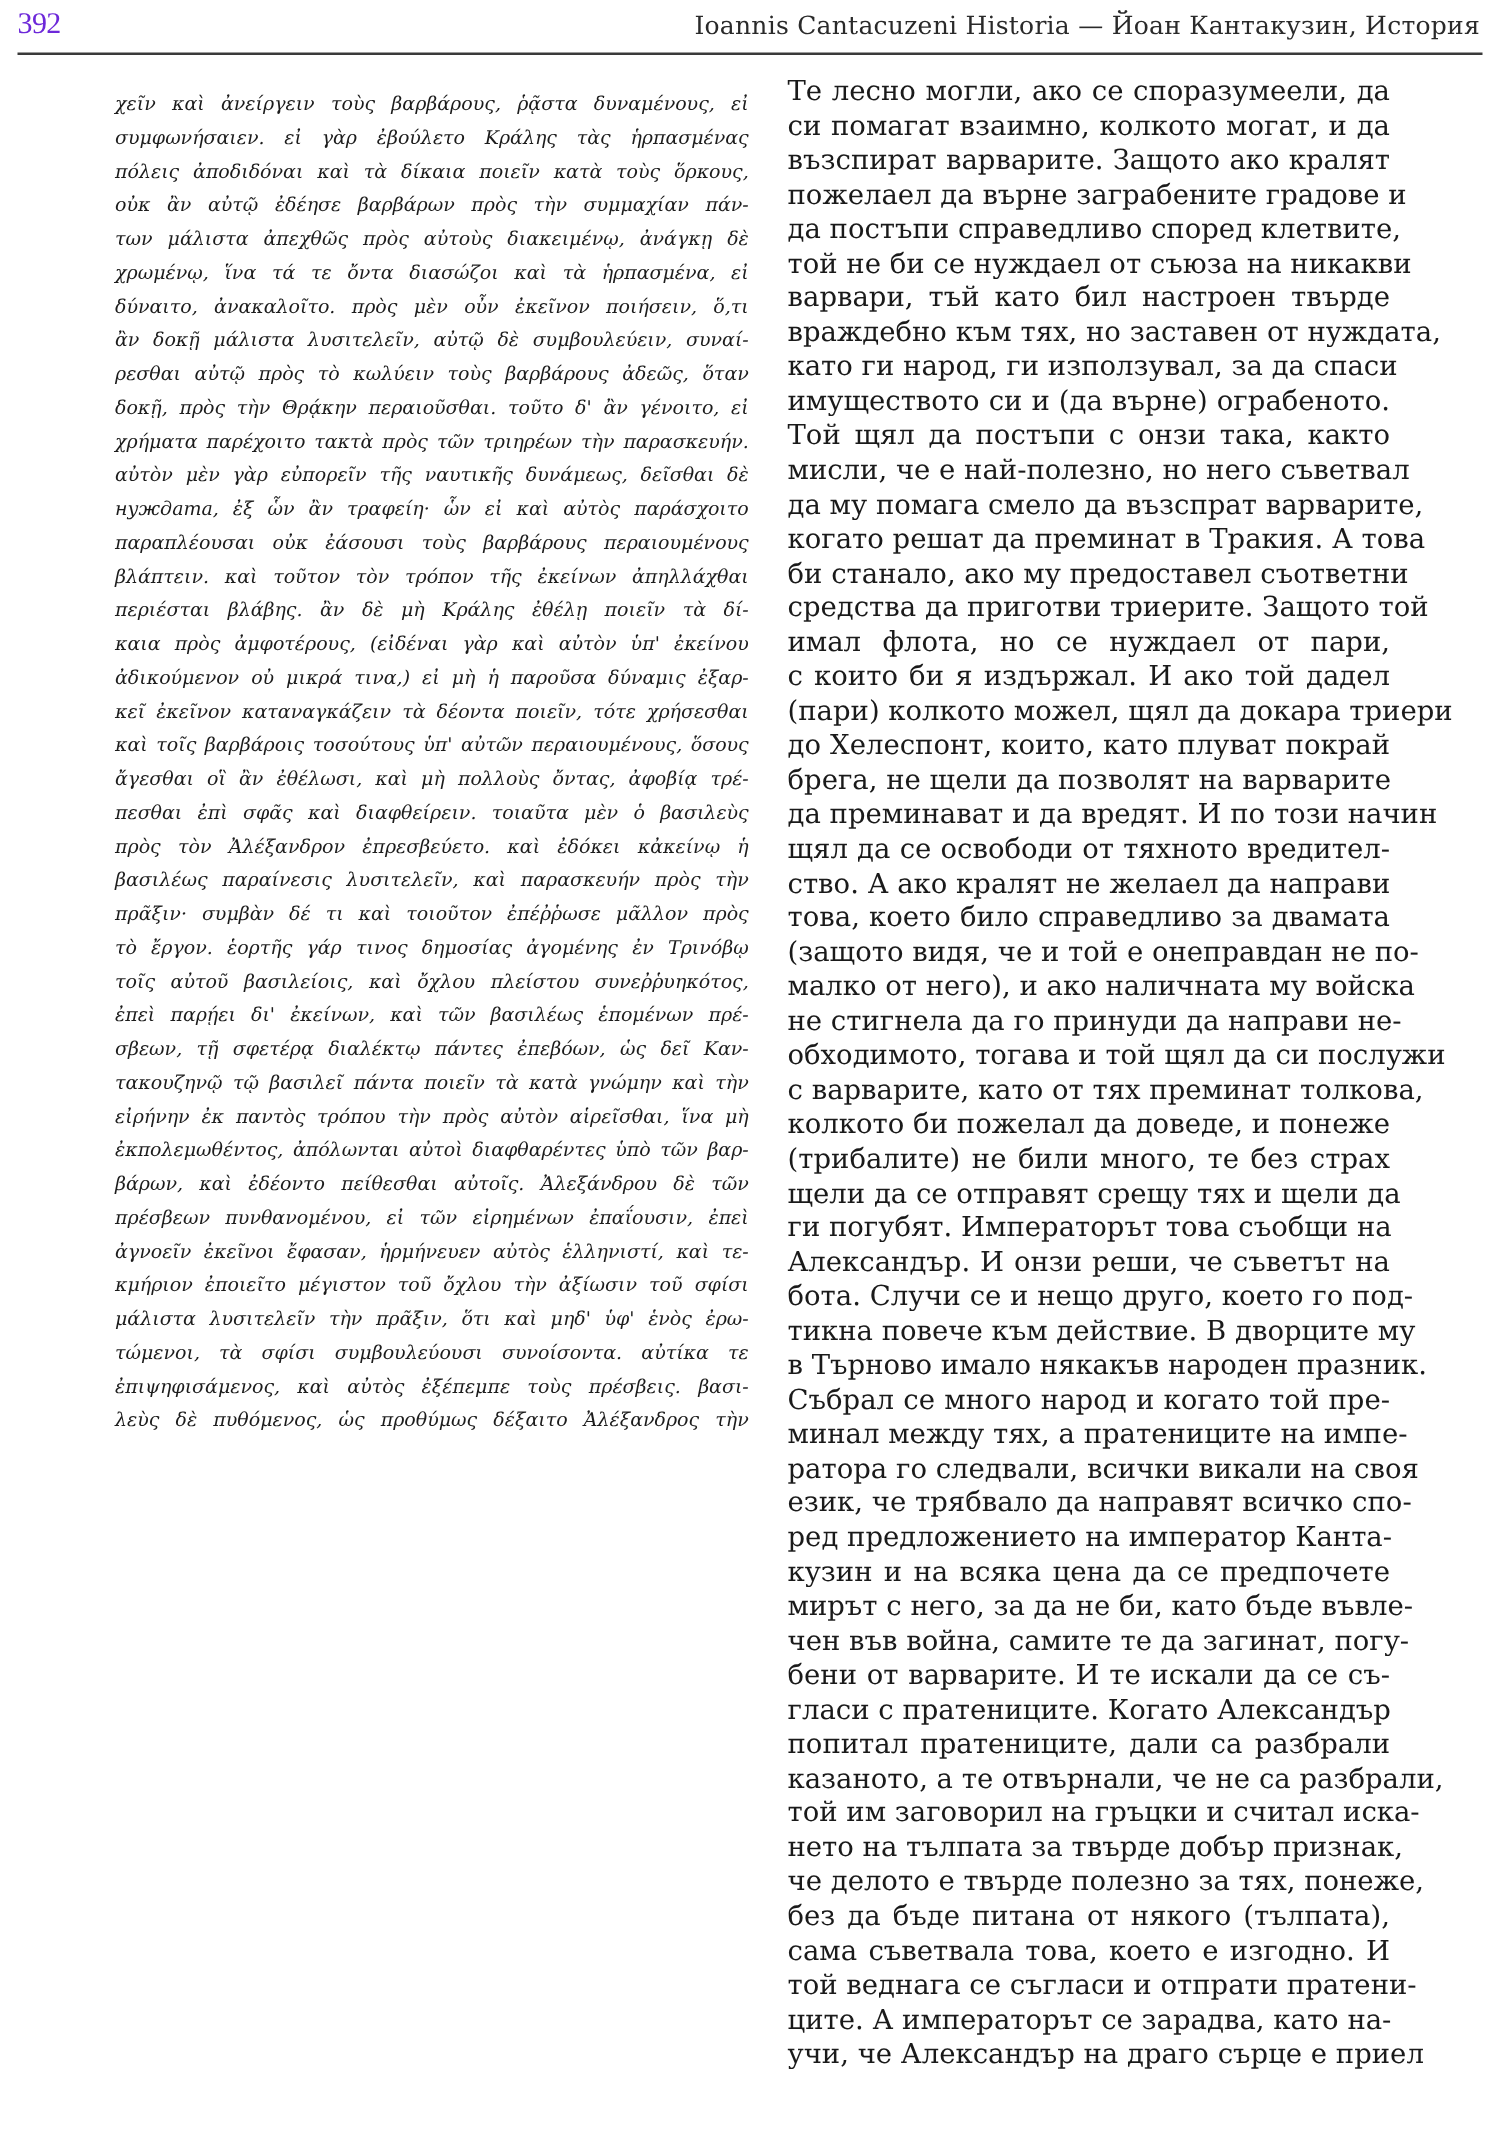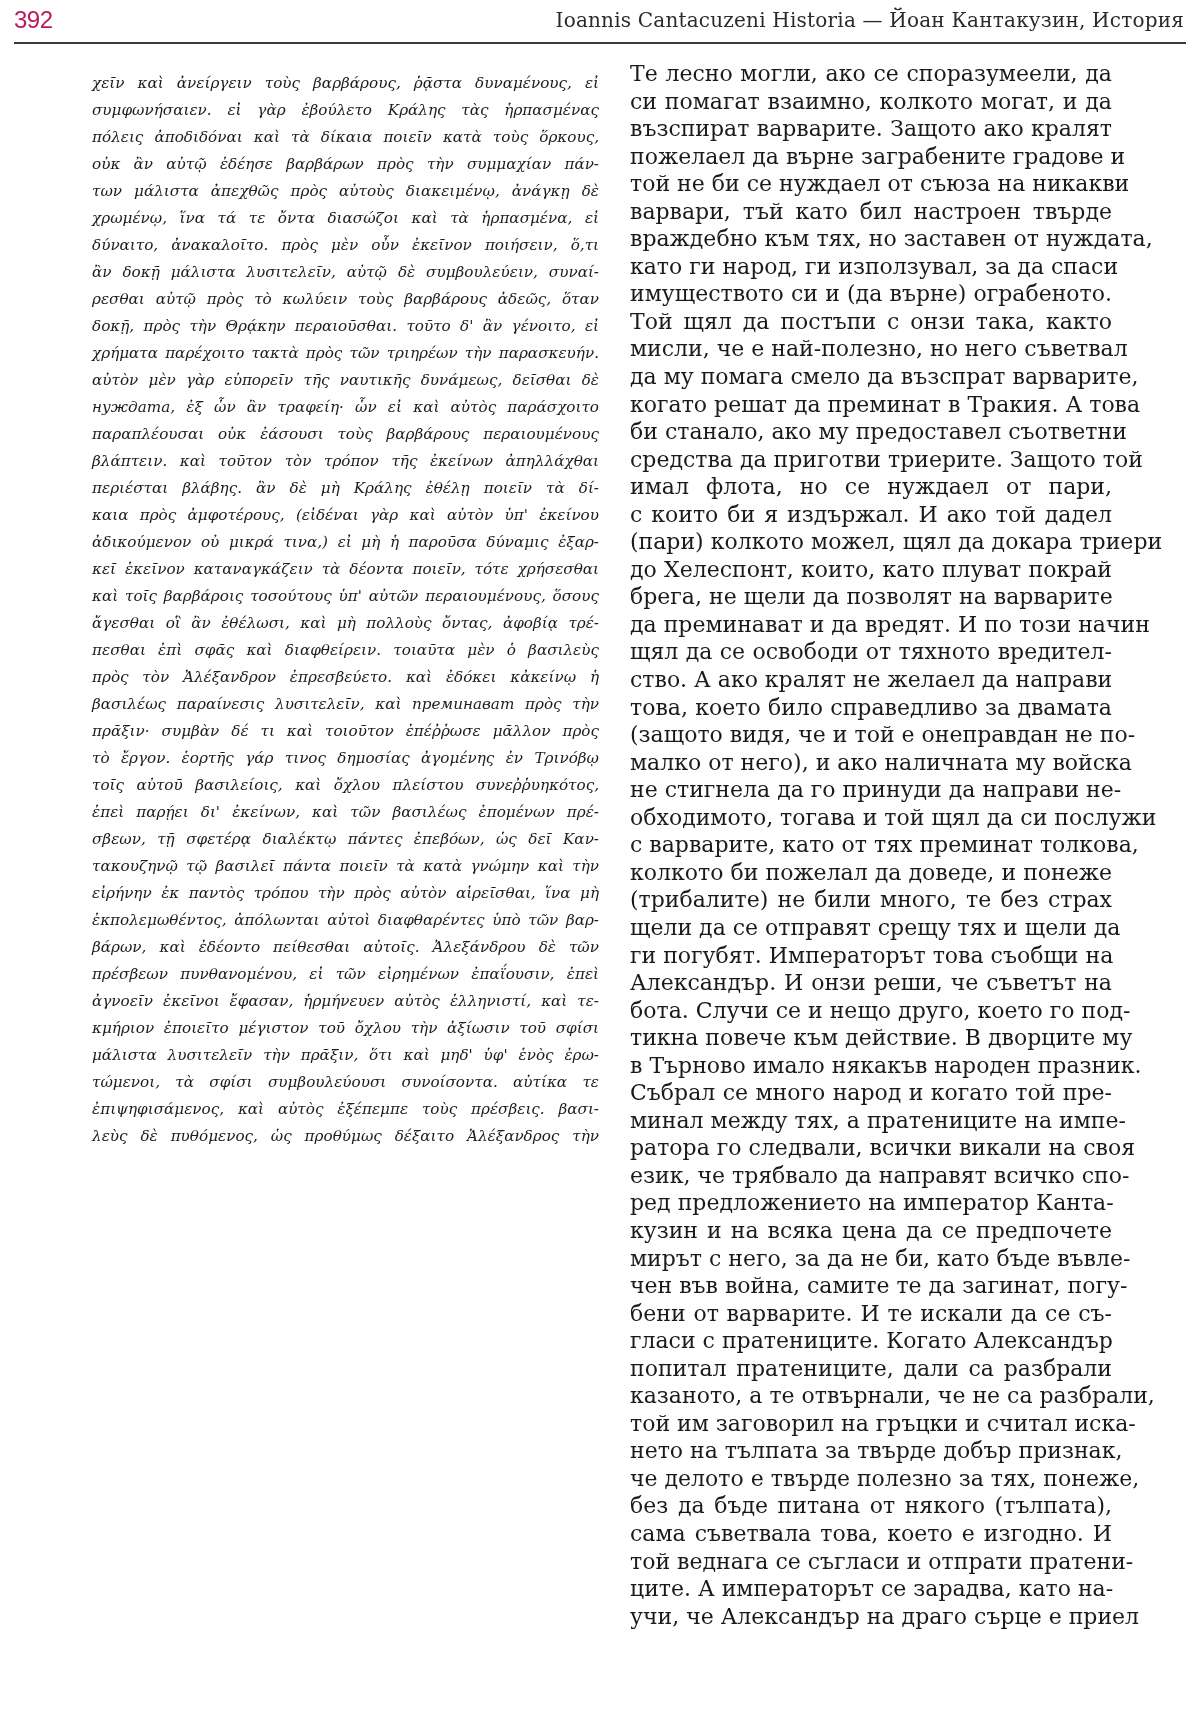--- a/index.html
+++ b/index.html
@@ -1,18 +1,18 @@
 <!DOCTYPE html>
 <html><head>
 <meta charset="utf-8">
 <style>
   html, body { margin: 0; padding: 0; background: #ffffff; }
   body { width: 1200px; height: 1714px; position: relative; overflow: hidden; color: #1a1a1a; }
   .page-header { position: absolute; left: 14px; top: 6px; width: 1170px; height: 34px; }
-  .page-number { position: absolute; left: 0; top: 0; font-family: Liberation Sans, sans-serif; font-size: 24px; letter-spacing: -0.5px; color: #be185d; }
+  .page-number { position: absolute; left: 0; top: 0; font-family: Liberation Serif, serif; font-size: 24px; letter-spacing: -0.5px; color: #6d28d9; }
   .running-title { position: absolute; left: 0; right: 0; top: 2px; text-align: right; font-family: "DejaVu Serif", serif; font-size: 20px; color: #2a2a2a; letter-spacing: 0.2px; }
   .header-rule { position: absolute; left: 14px; top: 42px; width: 1172px; height: 2px; background: #3a3a3a; }
   .col-greek { position: absolute; left: 92px; top: 70px; width: 507px; font-family: "DejaVu Serif", serif; font-style: italic; font-size: 15.2px; line-height: 27.0px; color: #1c1c1c; }
   .col-greek .line { display: block; white-space: nowrap; text-align: justify; text-align-last: justify; height: 27.0px; overflow: visible; }
   .col-bulgarian { position: absolute; left: 630px; top: 60px; width: 482px; font-family: "DejaVu Serif", serif; font-size: 22px; line-height: 27.55px; color: #1a1a1a; }
   .col-bulgarian .line { display: block; white-space: nowrap; text-align: justify; text-align-last: justify; height: 27.55px; }
 </style>
 </head>
 <body>
 
@@ -39,21 +39,21 @@
     <span class="line">παραπλέουσαι οὐκ ἐάσουσι τοὺς βαρβάρους περαιουμένους</span>
     <span class="line">βλάπτειν. καὶ τοῦτον τὸν τρόπον τῆς ἐκείνων ἀπηλλάχθαι</span>
     <span class="line">περιέσται βλάβης. ἂν δὲ μὴ Κράλης ἐθέλῃ ποιεῖν τὰ δί-</span>
     <span class="line">καια πρὸς ἀμφοτέρους, (εἰδέναι γὰρ καὶ αὐτὸν ὑπ' ἐκείνου</span>
     <span class="line">ἀδικούμενον οὐ μικρά τινα,) εἰ μὴ ἡ παροῦσα δύναμις ἐξαρ-</span>
     <span class="line">κεῖ ἐκεῖνον καταναγκάζειν τὰ δέοντα ποιεῖν, τότε χρήσεσθαι</span>
     <span class="line">καὶ τοῖς βαρβάροις τοσούτους ὑπ' αὐτῶν περαιουμένους, ὅσους</span>
     <span class="line">ἄγεσθαι οἳ ἂν ἐθέλωσι, καὶ μὴ πολλοὺς ὄντας, ἀφοβίᾳ τρέ-</span>
     <span class="line">πεσθαι ἐπὶ σφᾶς καὶ διαφθείρειν. τοιαῦτα μὲν ὁ βασιλεὺς</span>
     <span class="line">πρὸς τὸν Ἀλέξανδρον ἐπρεσβεύετο. καὶ ἐδόκει κἀκείνῳ ἡ</span>
-    <span class="line">βασιλέως παραίνεσις λυσιτελεῖν, καὶ преминават πρὸς τὴν</span>
+    <span class="line">βασιλέως παραίνεσις λυσιτελεῖν, καὶ παρασκευήν πρὸς τὴν</span>
     <span class="line">πρᾶξιν· συμβὰν δέ τι καὶ τοιοῦτον ἐπέῤῥωσε μᾶλλον πρὸς</span>
     <span class="line">τὸ ἔργον. ἑορτῆς γάρ τινος δημοσίας ἀγομένης ἐν Τρινόβῳ</span>
     <span class="line">τοῖς αὐτοῦ βασιλείοις, καὶ ὄχλου πλείστου συνεῤῥυηκότος,</span>
     <span class="line">ἐπεὶ παρῄει δι' ἐκείνων, καὶ τῶν βασιλέως ἑπομένων πρέ-</span>
     <span class="line">σβεων, τῇ σφετέρᾳ διαλέκτῳ πάντες ἐπεβόων, ὡς δεῖ Καν-</span>
     <span class="line">τακουζηνῷ τῷ βασιλεῖ πάντα ποιεῖν τὰ κατὰ γνώμην καὶ τὴν</span>
     <span class="line">εἰρήνην ἐκ παντὸς τρόπου τὴν πρὸς αὐτὸν αἱρεῖσθαι, ἵνα μὴ</span>
     <span class="line">ἐκπολεμωθέντος, ἀπόλωνται αὐτοὶ διαφθαρέντες ὑπὸ τῶν βαρ-</span>
     <span class="line">βάρων, καὶ ἐδέοντο πείθεσθαι αὐτοῖς. Ἀλεξάνδρου δὲ τῶν</span>
     <span class="line">πρέσβεων πυνθανομένου, εἰ τῶν εἰρημένων ἐπαΐουσιν, ἐπεὶ</span>
@@ -62,20 +62,21 @@
     <span class="line">μάλιστα λυσιτελεῖν τὴν πρᾶξιν, ὅτι καὶ μηδ' ὑφ' ἑνὸς ἐρω-</span>
     <span class="line">τώμενοι, τὰ σφίσι συμβουλεύουσι συνοίσοντα. αὐτίκα τε</span>
     <span class="line">ἐπιψηφισάμενος, καὶ αὐτὸς ἐξέπεμπε τοὺς πρέσβεις. βασι-</span>
     <span class="line">λεὺς δὲ πυθόμενος, ὡς προθύμως δέξαιτο Ἀλέξανδρος τὴν</span>
   </div>
 <div class="col-bulgarian" id="bg-col">
     <span class="line">Те лесно могли, ако се споразумеели, да</span>
     <span class="line">си помагат взаимно, колкото могат, и да</span>
     <span class="line">възспират варварите. Защото ако кралят</span>
     <span class="line">пожелаел да върне заграбените градове и</span>
+    <span class="line">да постъпи справедливо според клетвите,</span>
     <span class="line">той не би се нуждаел от съюза на никакви</span>
     <span class="line">варвари, тъй като бил настроен твърде</span>
     <span class="line">враждебно към тях, но заставен от нуждата,</span>
     <span class="line">като ги народ, ги използувал, за да спаси</span>
     <span class="line">имуществото си и (да върне) ограбеното.</span>
     <span class="line">Той щял да постъпи с онзи така, както</span>
     <span class="line">мисли, че е най-полезно, но него съветвал</span>
     <span class="line">да му помага смело да възспрат варварите,</span>
     <span class="line">когато решат да преминат в Тракия. А това</span>
     <span class="line">би станало, ако му предоставел съответни</span>

